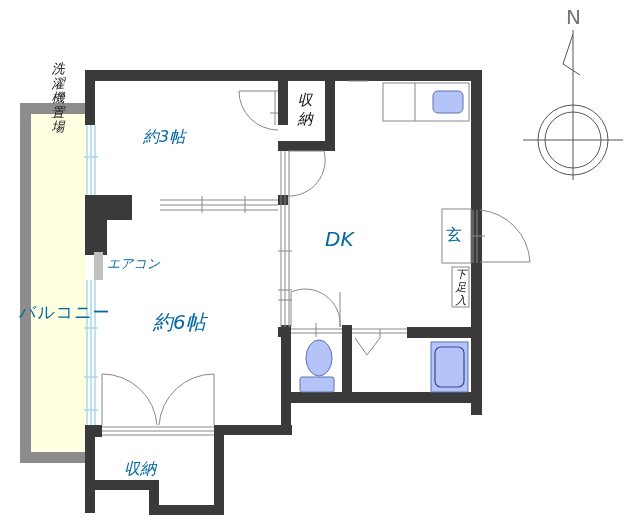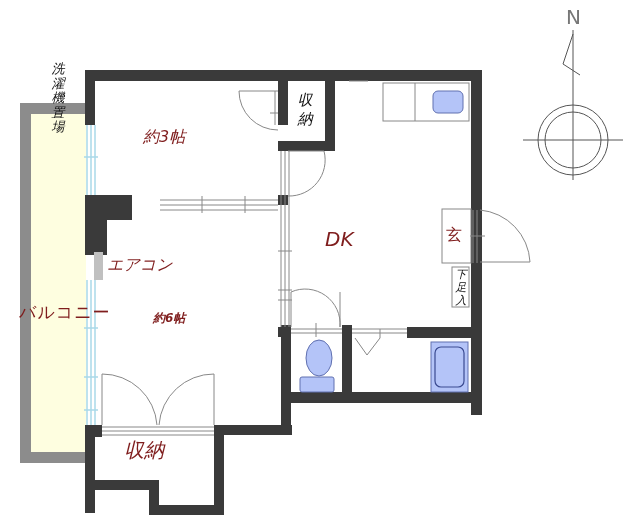--- a/index.html
+++ b/index.html
@@ -1,18 +1,18 @@
 <!DOCTYPE html>
 <html><head>
   <meta charset="utf-8">
   <style>
     html, body { margin: 0; padding: 0; background: #ffffff; }
     body { width: 640px; height: 525px; position: relative; overflow: hidden; font-family: "DejaVu Sans", sans-serif; }
     svg { position: absolute; left: 0; top: 0; }
-    .label { position: absolute; color: #7f1d1d; font-style: italic; white-space: nowrap; line-height: 1; }
+    .label { position: absolute; color: #0369a1; font-style: italic; white-space: nowrap; line-height: 1; }
     .vlabel { position: absolute; color: #111; font-style: italic; line-height: 1.12; text-align: center; }
   </style>
 </head>
 <body>
 
 <svg width="640" height="525" viewBox="0 0 640 525">
 
   <g>
     <rect x="20" y="103" width="66" height="360" fill="#8c8c8c"></rect>
     <rect x="31" y="114" width="55" height="338" fill="#fefee0"></rect>
@@ -154,32 +154,32 @@
   <div>濯</div>
   <div>機</div>
   <div>置</div>
   <div>場</div>
 </div>
 
 <div class="label" style="left:19px; top:278px; font-size:17px; font-style:normal; letter-spacing:1px;margin-top:26px;">バルコニー</div>
 
 <div class="label" style="left:143px; top:129px; font-size:16px;">約3帖</div>
 
-<div class="label" style="left:153px; top:312px; font-size:12px;font-weight:bold;">約6帖</div>
+<div class="label" style="left:153px; top:312px; font-size:20px;">約6帖</div>
 
-<div class="label" style="left:107px; top:257px; font-size:16px;">エアコン</div>
+<div class="label" style="left:107px; top:257px; font-size:13px;">エアコン</div>
 
 <div class="label" style="left:325px; top:229px; font-size:20px;font-style:italic;">DK</div>
 
 <div class="vlabel" style="left:293px; top:91px; font-size:15px; width:24px; line-height:1.25;">
   <div>収</div>
   <div>納</div>
 </div>
 
-<div class="label" style="left:124px; top:440px; font-size:20px;">収納</div>
+<div class="label" style="left:124px; top:461px; font-size:16px;">収納</div>
 
 <div class="label" style="left:446px; top:227px; font-size:16px; font-style:normal;">玄</div>
 
 <div class="vlabel" style="left:453px; top:268px; font-size:11px; width:16px; line-height:1.2;">
   <div>下</div>
   <div>足</div>
   <div>入</div>
 </div>
 
 </body></html>

